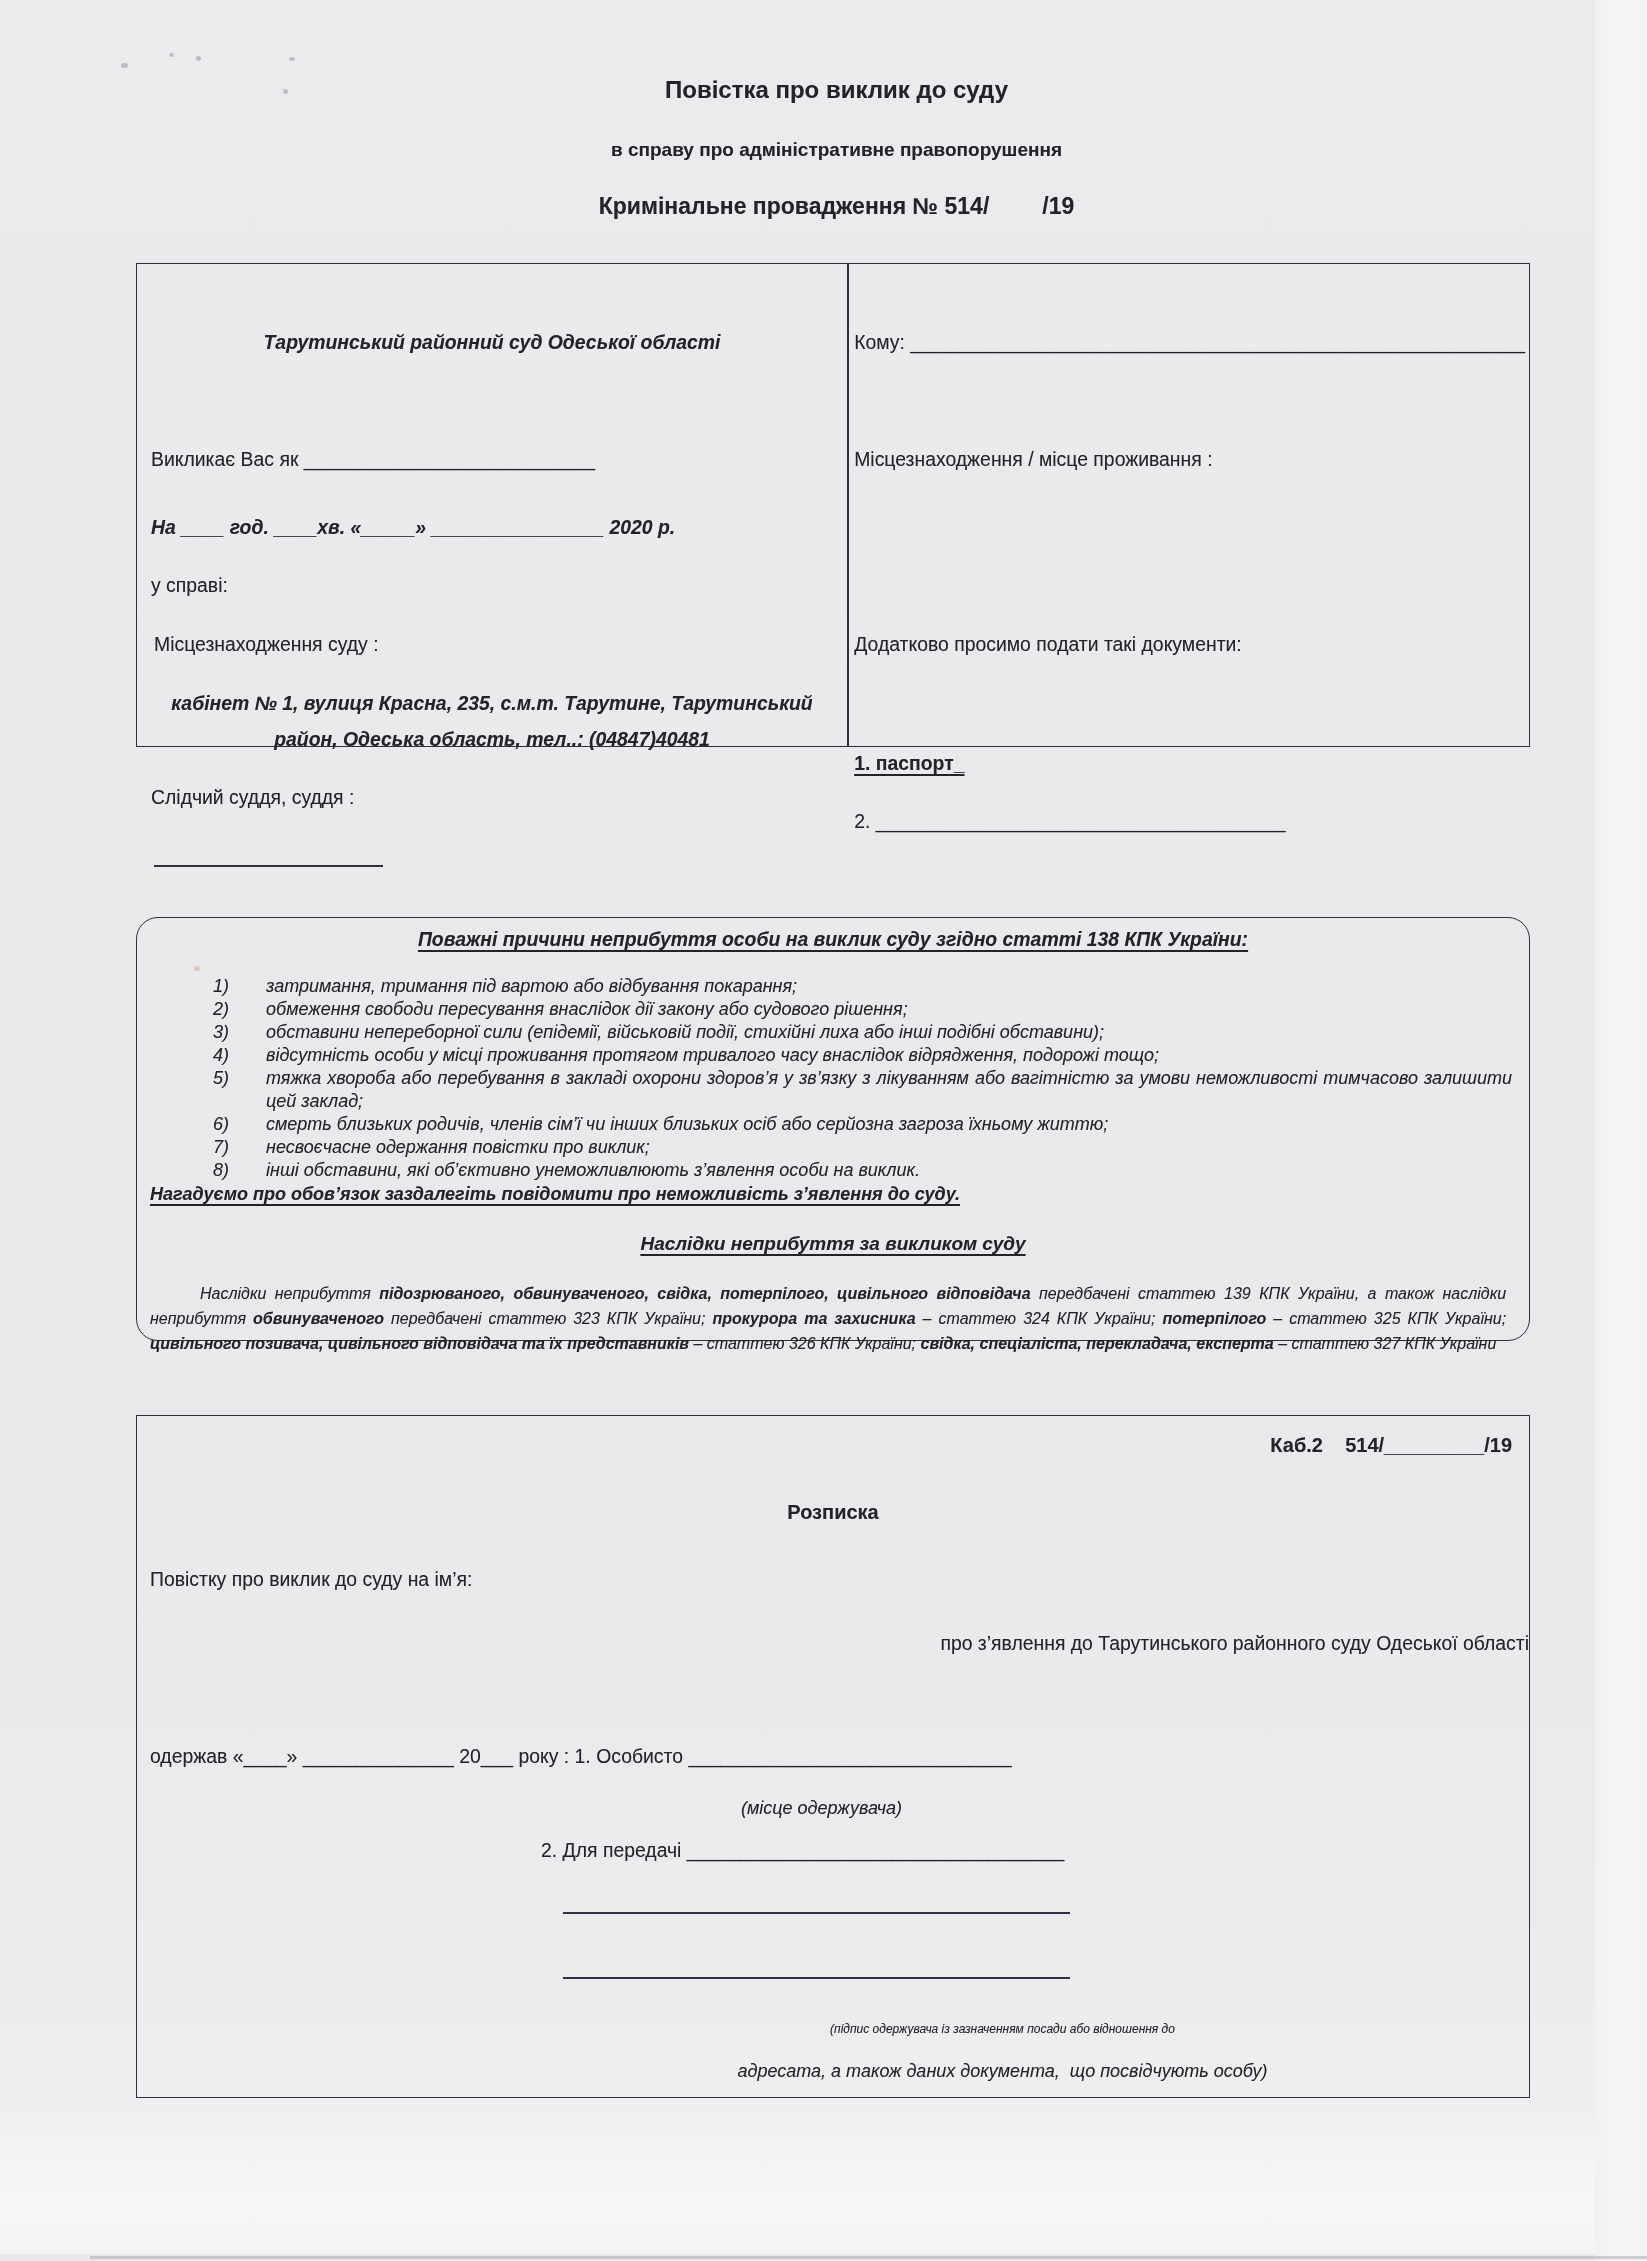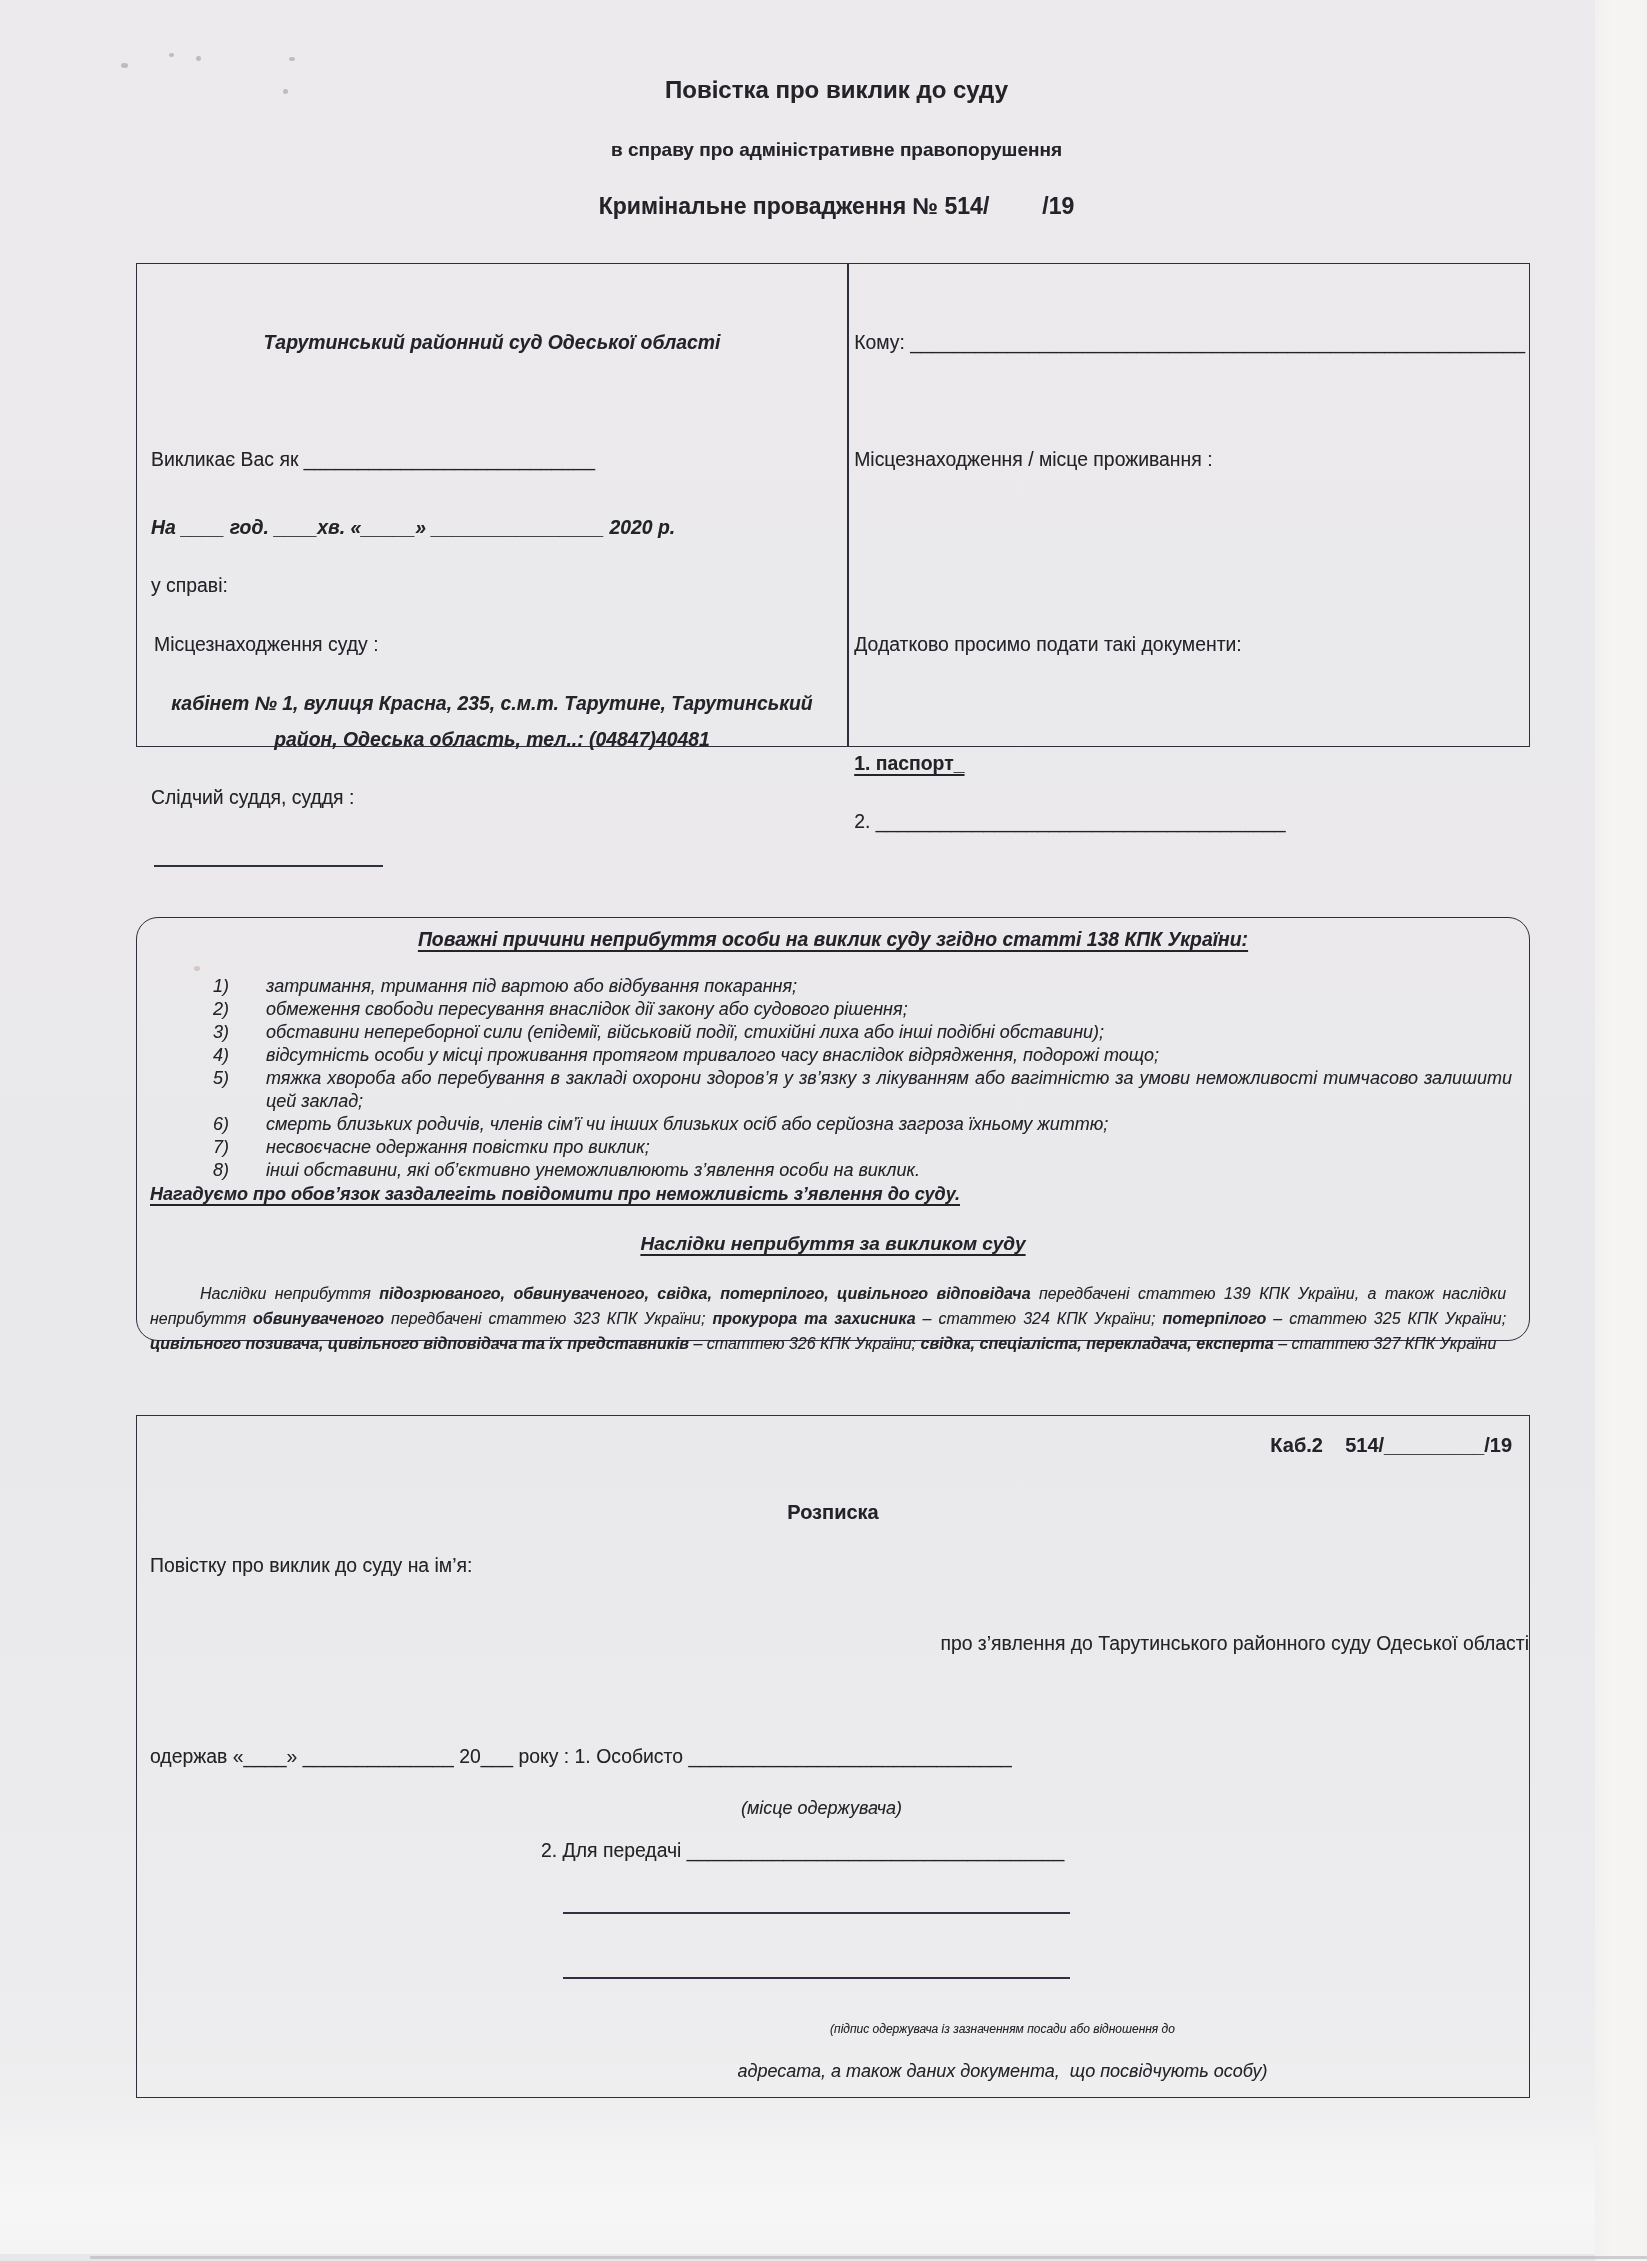--- a/index.html
+++ b/index.html
@@ -71,21 +71,21 @@
   #cons-heading{position:absolute;top:315px;left:0;width:100%;text-align:center;font-size:19px;}
   #cons-paragraph{
     position:absolute;top:363px;left:13px;width:1360px;padding-right:3.9px;box-sizing:border-box;
     font-size:16px;line-height:25px;font-style:italic;text-align:justify;text-indent:50px;
   }
   #cons-paragraph .seg-b{font-weight:700;}
 
   
   #cab-line{position:absolute;top:18px;right:17px;font-size:20px;}
   #receipt-heading{position:absolute;top:85px;left:0;width:100%;text-align:center;font-size:20px;}
-  #receipt-intro{position:absolute;top:136px;left:13px;}
+  #receipt-intro{position:absolute;top:150px;left:13px;}
   #appear-line{position:absolute;top:214px;left:0;width:100%;text-align:right;}
   #receipt-date{position:absolute;top:271px;left:13px;}
   #received-line{position:absolute;top:327px;left:13px;}
   #sign1{position:absolute;top:382px;left:581px;width:207px;text-align:center;font-size:18px;}
   #transfer-line{position:absolute;top:421px;left:404px;}
   #transfer-rule-1{top:496px;left:426px;width:507px;}
   #transfer-rule-2{top:561px;left:426px;width:507px;}
   #sign2-line1{position:absolute;top:606px;left:504px;width:723px;text-align:center;font-size:12px;}
   #sign2-line2{position:absolute;top:645px;left:504px;width:723px;text-align:center;font-size:18px;}
 </style>

